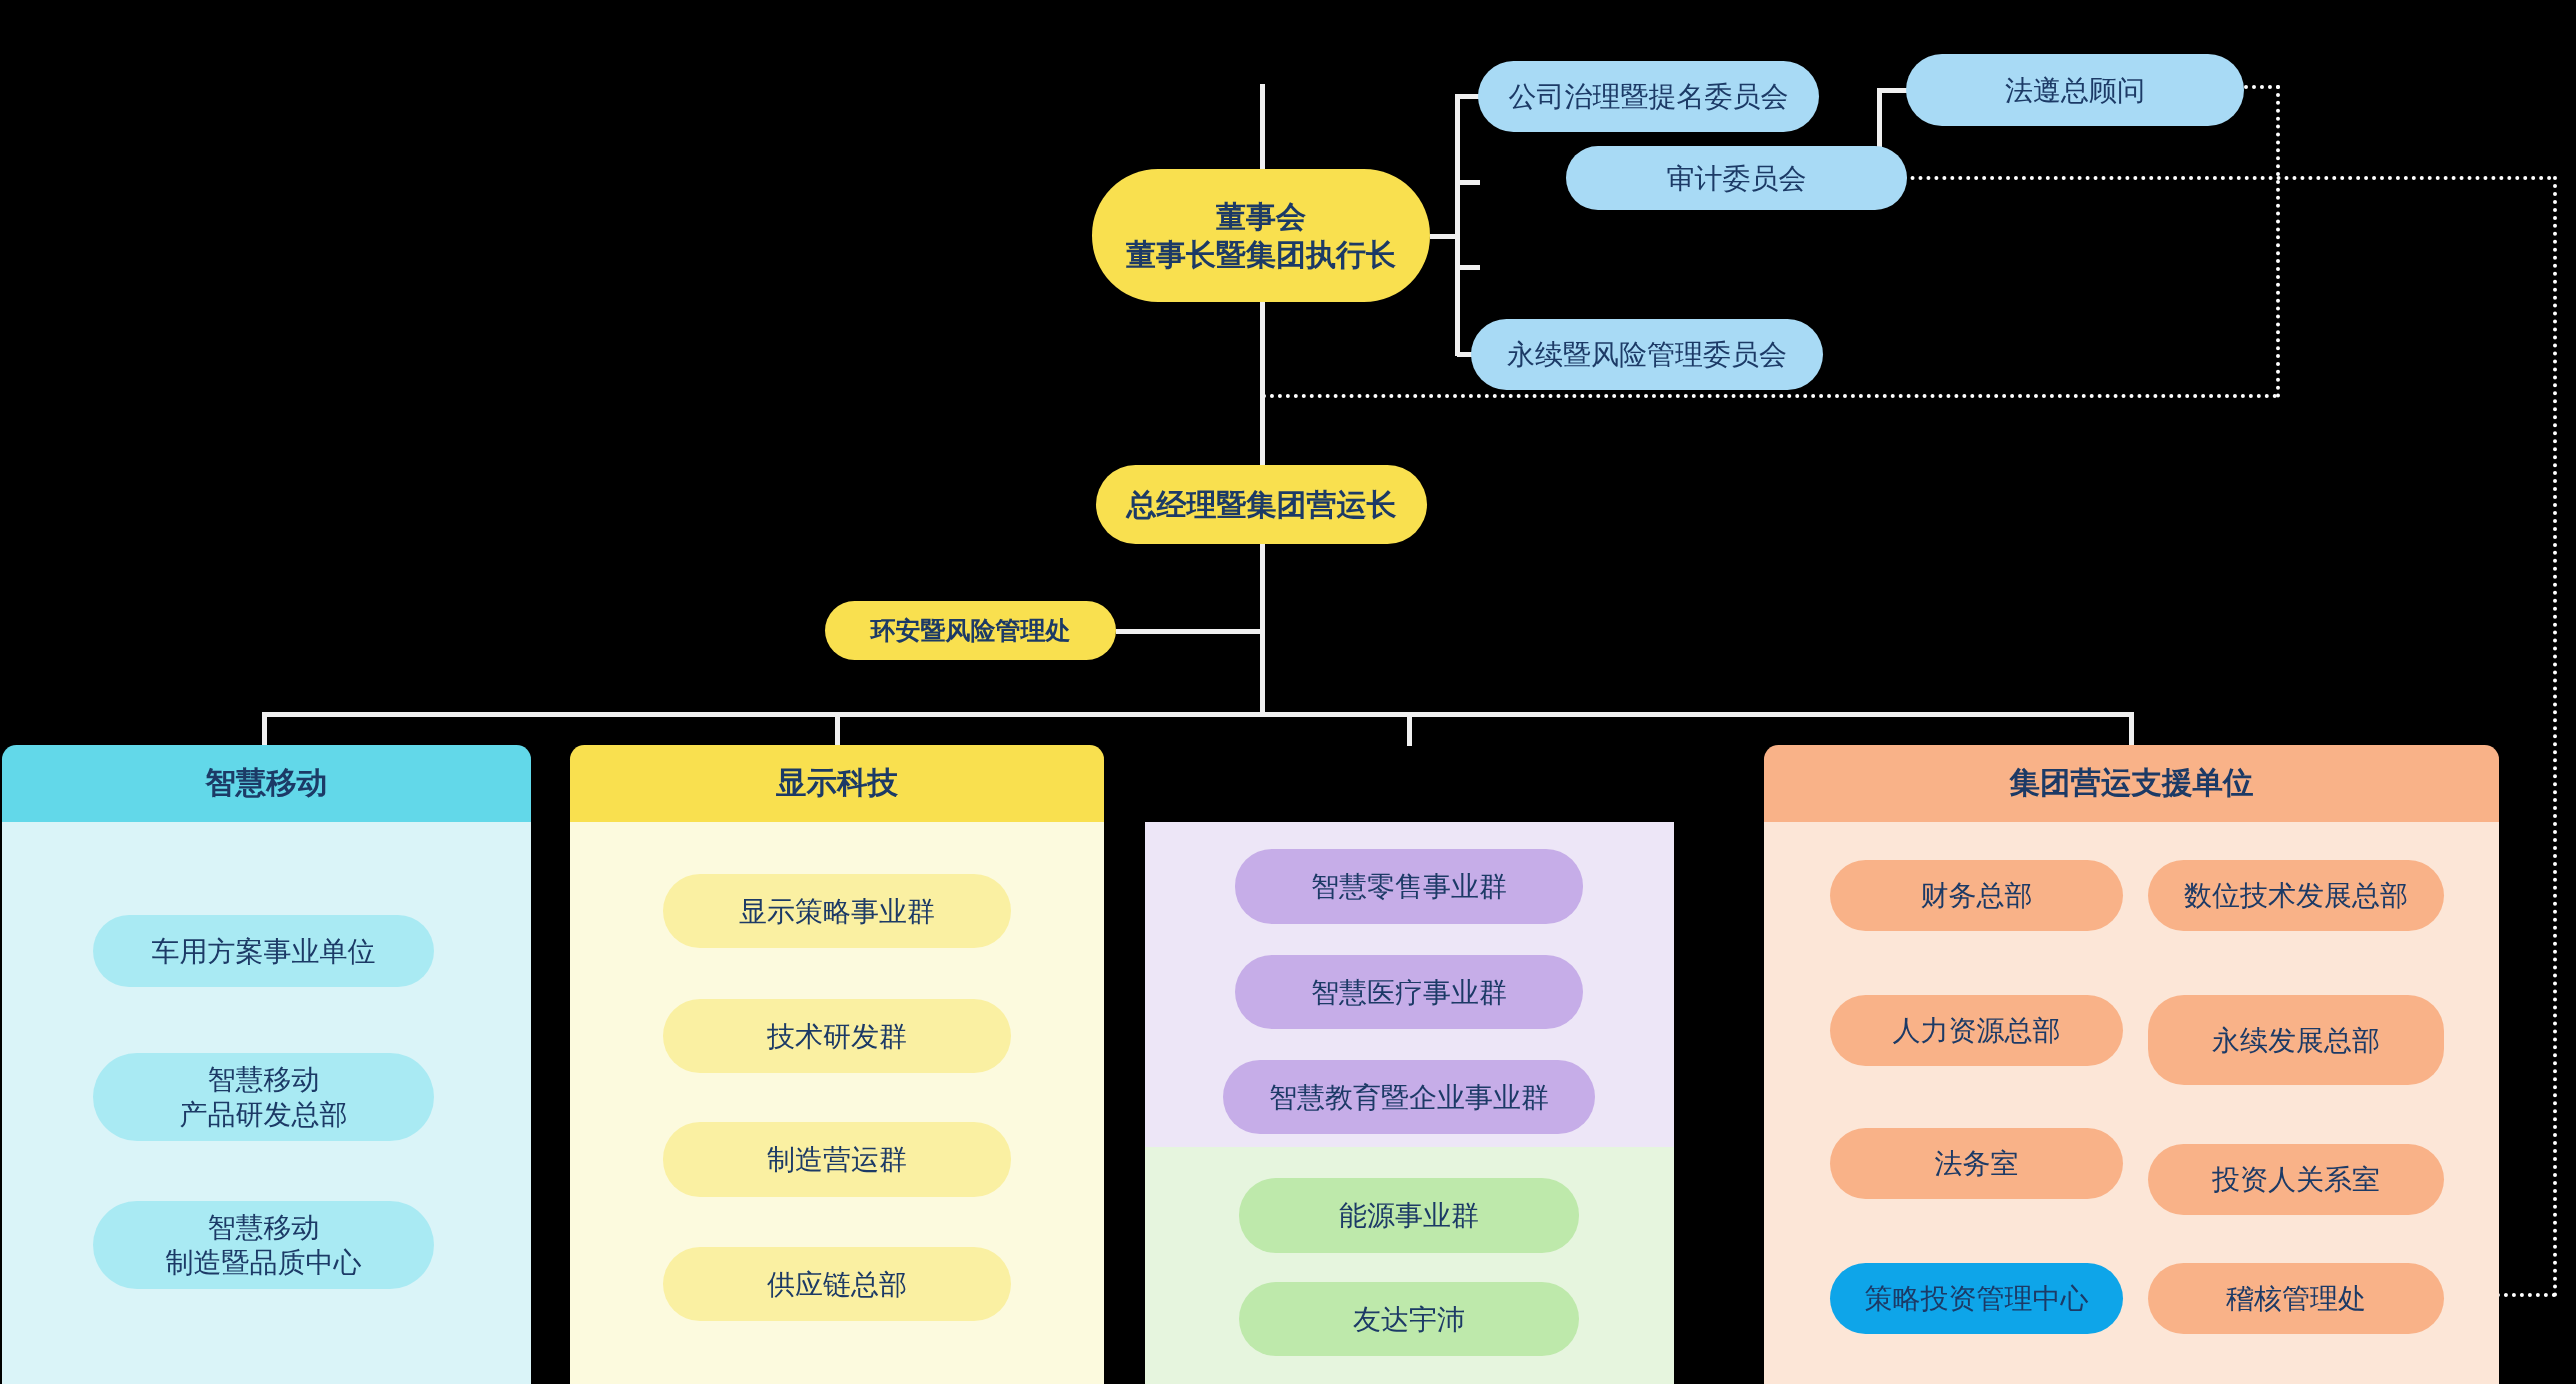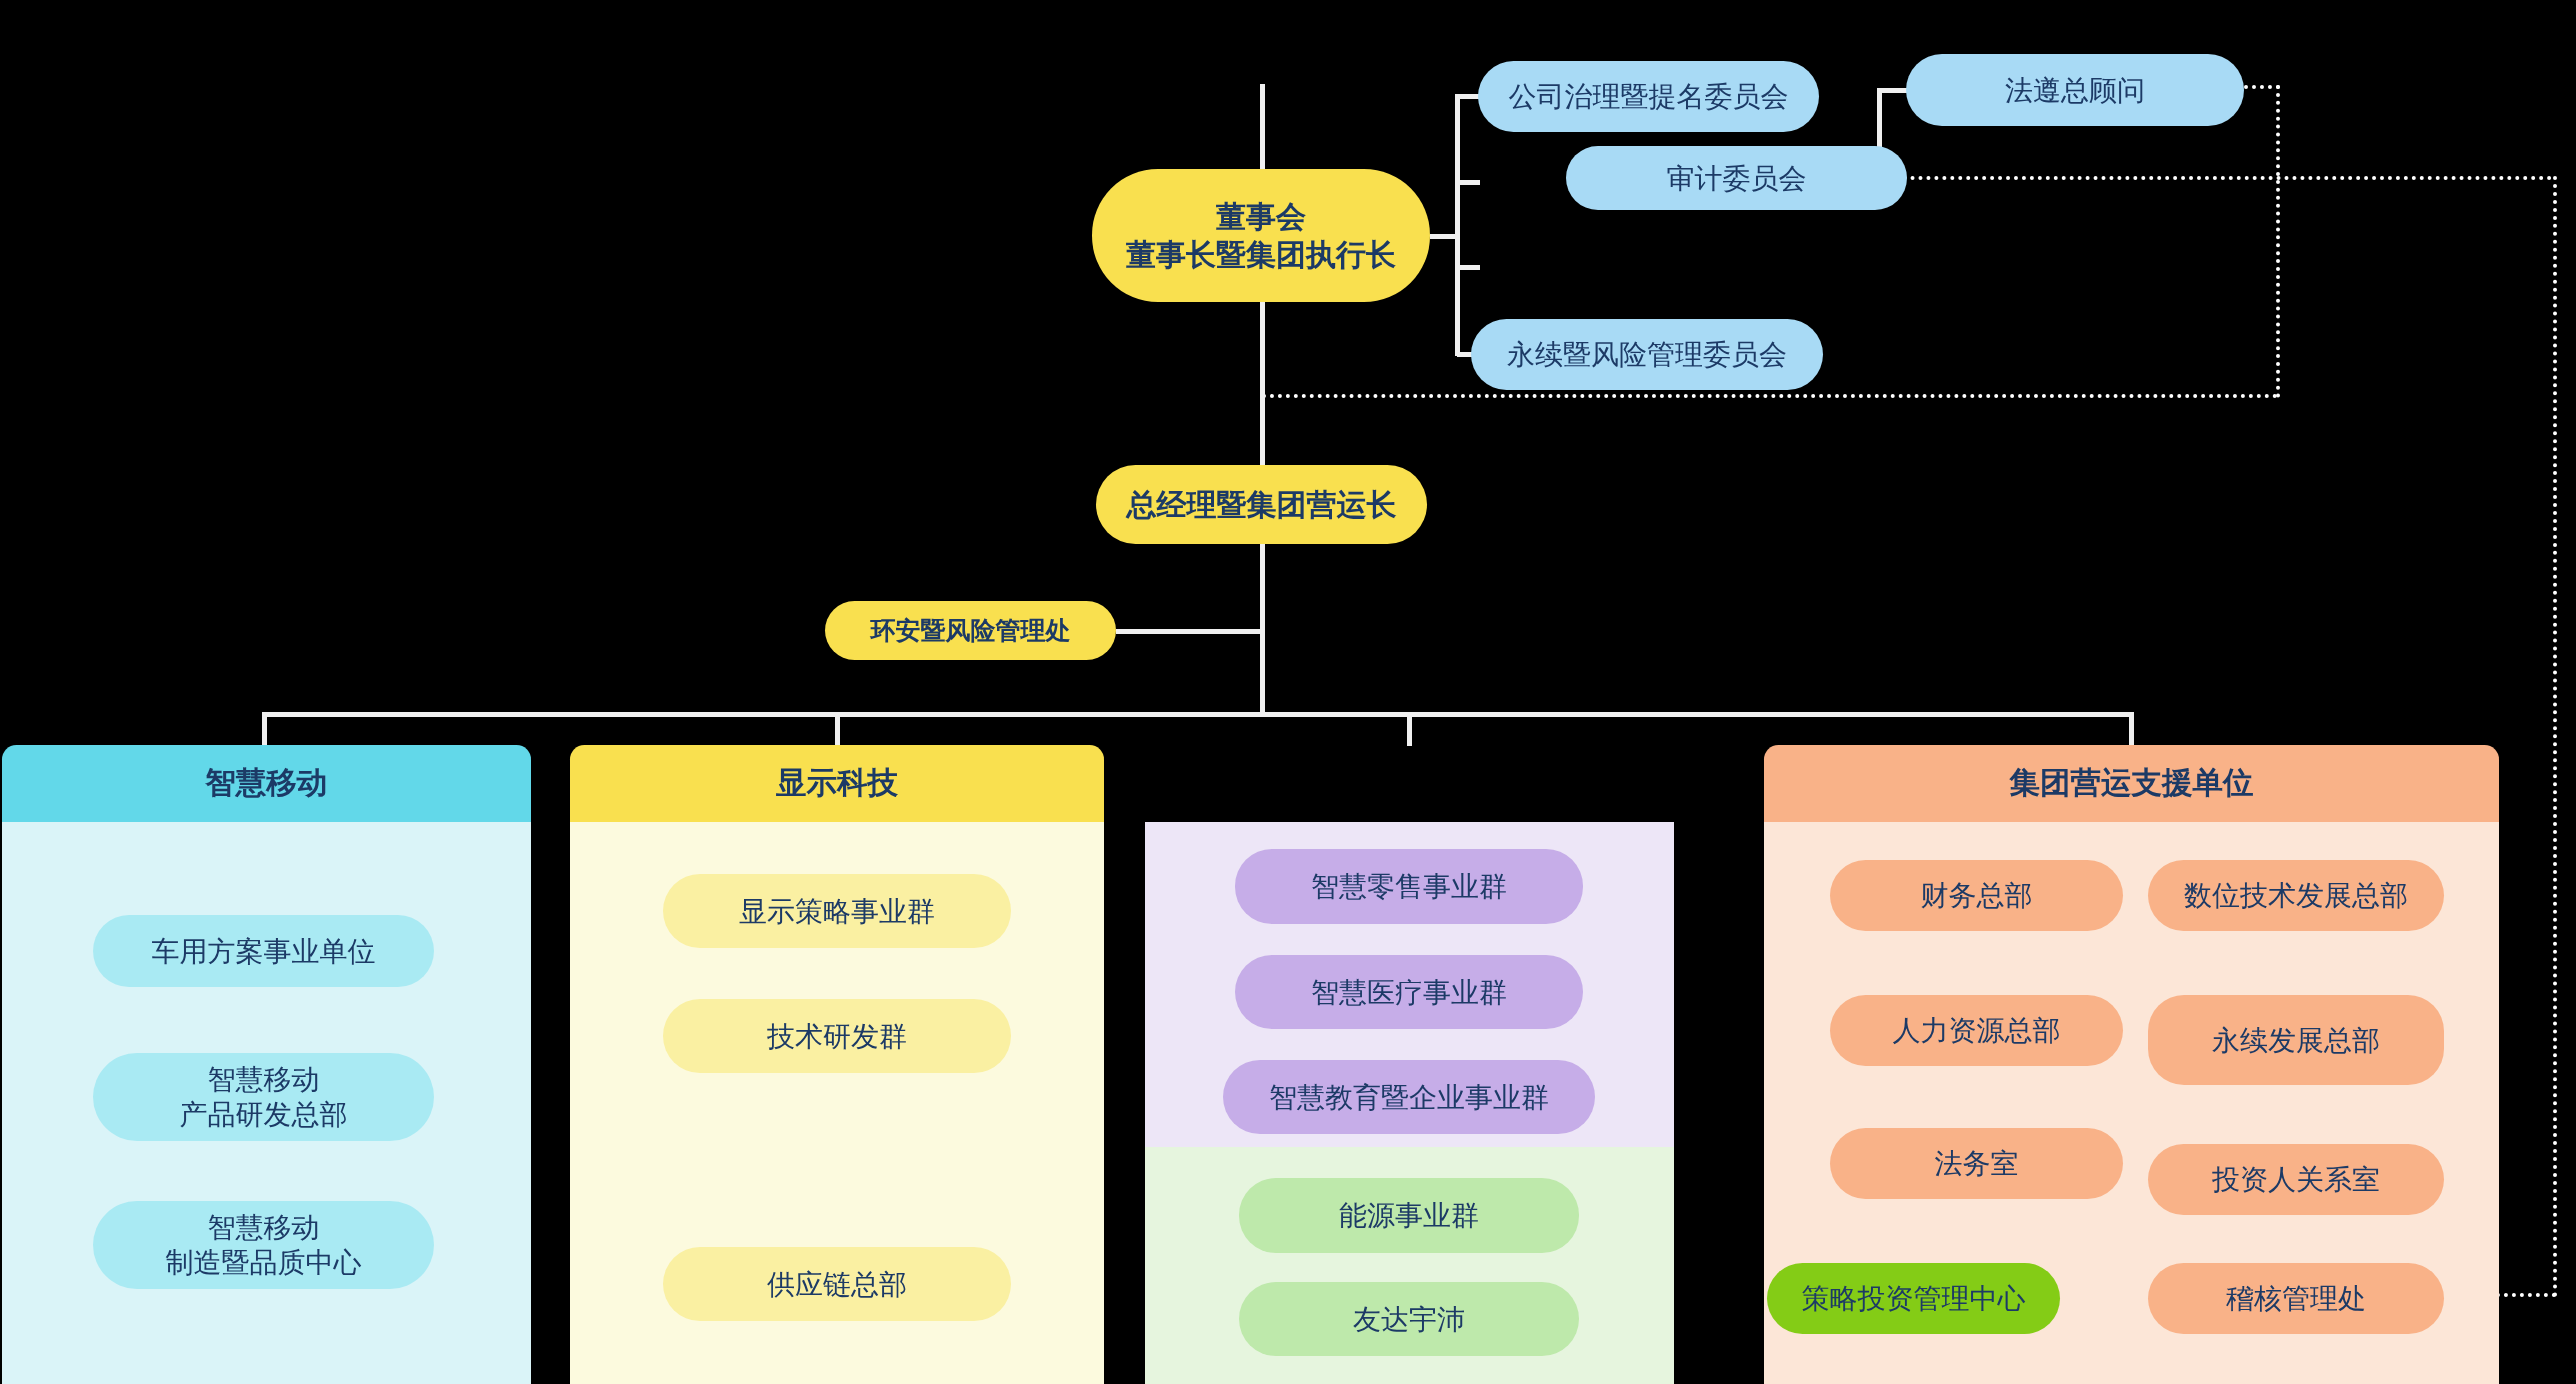--- a/index.html
+++ b/index.html
@@ -92,20 +92,21 @@
   <div class="pill lv2" style="left:93px; top:915px; width:341px; height:72px; border-radius:36px; background:#A9EAF3;">车用方案事业单位</div>
   <div class="pill lv2" style="left:93px; top:1053px; width:341px; height:88px; border-radius:44px; background:#A9EAF3;">智慧移动
 产品研发总部</div>
   <div class="pill lv2" style="left:93px; top:1201px; width:341px; height:88px; border-radius:44px; background:#A9EAF3;">智慧移动
 制造暨品质中心</div>
 
   <div class="card-head" style="left:570px; top:745px; width:534px; background:#F9E04F;">显示科技</div>
   <div class="card-body" style="left:570px; top:822px; width:534px; height:562px; background:#FCFADE;"></div>
   <div class="pill lv2" style="left:663px; top:874px; width:348px; height:74px; border-radius:37px; background:#FAF0A2;">显示策略事业群</div>
   <div class="pill lv2" style="left:663px; top:999px; width:348px; height:74px; border-radius:37px; background:#FAF0A2;">技术研发群</div>
+  <div class="pill lv2" style="left:663px; top:1122px; width:348px; height:75px; border-radius:37px; background:#FAF0A2;">制造营运群</div>
   <div class="pill lv2" style="left:663px; top:1247px; width:348px; height:74px; border-radius:37px; background:#FAF0A2;">供应链总部</div>
 
   <div class="card-body" style="left:1145px; top:822px; width:529px; height:325px; background:#EDE6F7;"></div>
   <div class="card-body" style="left:1145px; top:1147px; width:529px; height:237px; background:#E6F5DE;"></div>
   <div class="pill lv2" style="left:1235px; top:849px; width:348px; height:75px; border-radius:37px; background:#C6ADE8;">智慧零售事业群</div>
   <div class="pill lv2" style="left:1235px; top:955px; width:348px; height:74px; border-radius:37px; background:#C6ADE8;">智慧医疗事业群</div>
   <div class="pill lv2" style="left:1223px; top:1060px; width:372px; height:74px; border-radius:37px; background:#C6ADE8;">智慧教育暨企业事业群</div>
   <div class="pill lv2" style="left:1239px; top:1178px; width:340px; height:75px; border-radius:37px; background:#BEE9AB;">能源事业群</div>
   <div class="pill lv2" style="left:1239px; top:1282px; width:340px; height:74px; border-radius:37px; background:#BEE9AB;">友达宇沛</div>
 
@@ -114,17 +115,17 @@
 
   <div class="pill lv2" style="left:1830px; top:860px; width:293px; height:71px; border-radius:36px; background:#F9B288;">财务总部</div>
   <div class="pill lv2" style="left:2148px; top:860px; width:296px; height:71px; border-radius:36px; background:#F9B288;">数位技术发展总部</div>
 
   <div class="pill lv2" style="left:1830px; top:995px; width:293px; height:71px; border-radius:36px; background:#F9B288;">人力资源总部</div>
   <div class="pill lv2" style="left:2148px; top:995px; width:296px; height:90px; border-radius:36px; background:#F9B288;">永续发展总部</div>
 
   <div class="pill lv2" style="left:1830px; top:1128px; width:293px; height:71px; border-radius:36px; background:#F9B288;">法务室</div>
   <div class="pill lv2" style="left:2148px; top:1144px; width:296px; height:71px; border-radius:36px; background:#F9B288;">投资人关系室</div>
 
-  <div class="pill lv2" style="left:1767px; top:1263px; width:293px; height:71px; border-radius:36px; background:#84cc16;">策略投资管理中心</div>
+  <div class="pill lv2" style="left:1830px; top:1263px; width:293px; height:71px; border-radius:36px; background:#0ea5e9;">策略投资管理中心</div>
   <div class="pill lv2" style="left:2148px; top:1263px; width:296px; height:71px; border-radius:36px; background:#F9B288;">稽核管理处</div>
 
 </div>
 
 
 </body></html>

